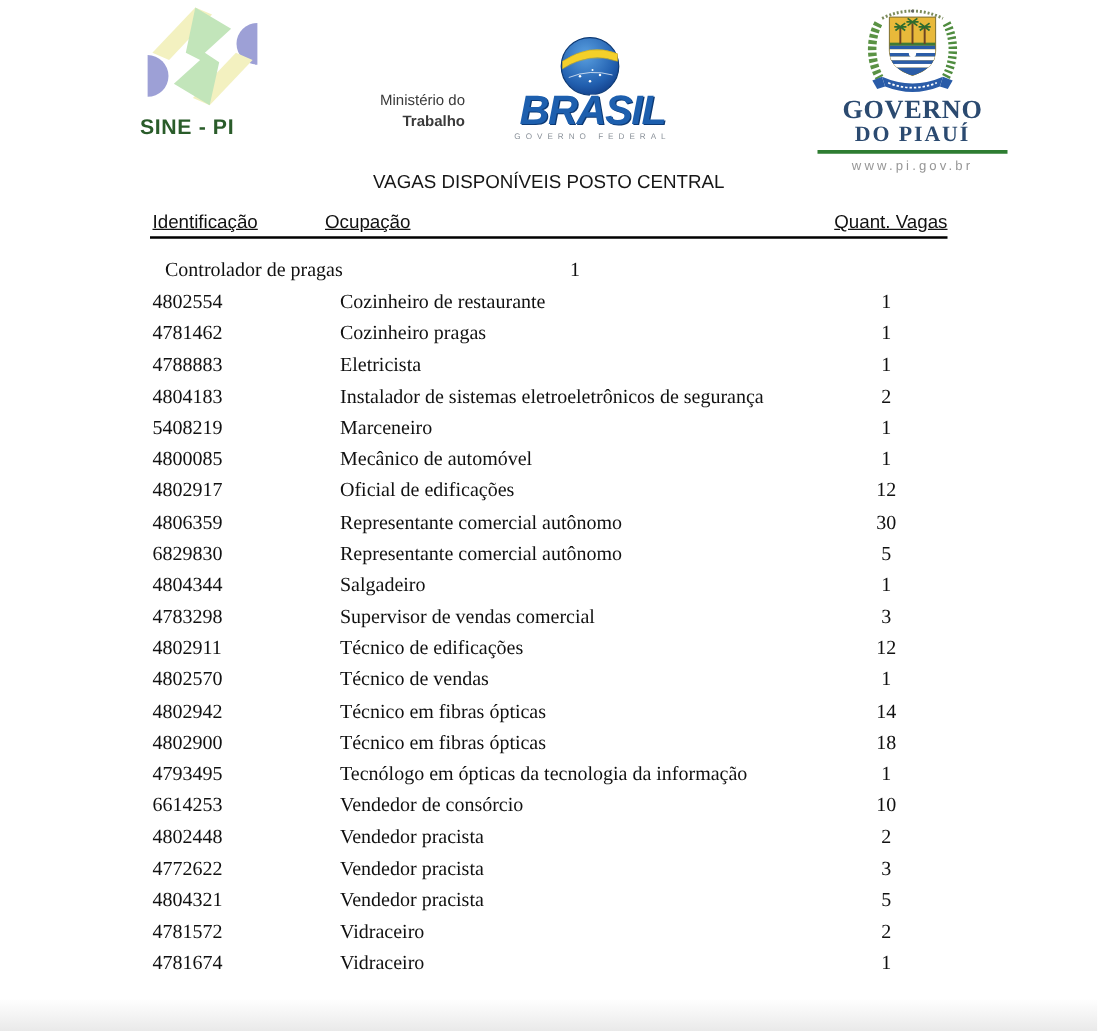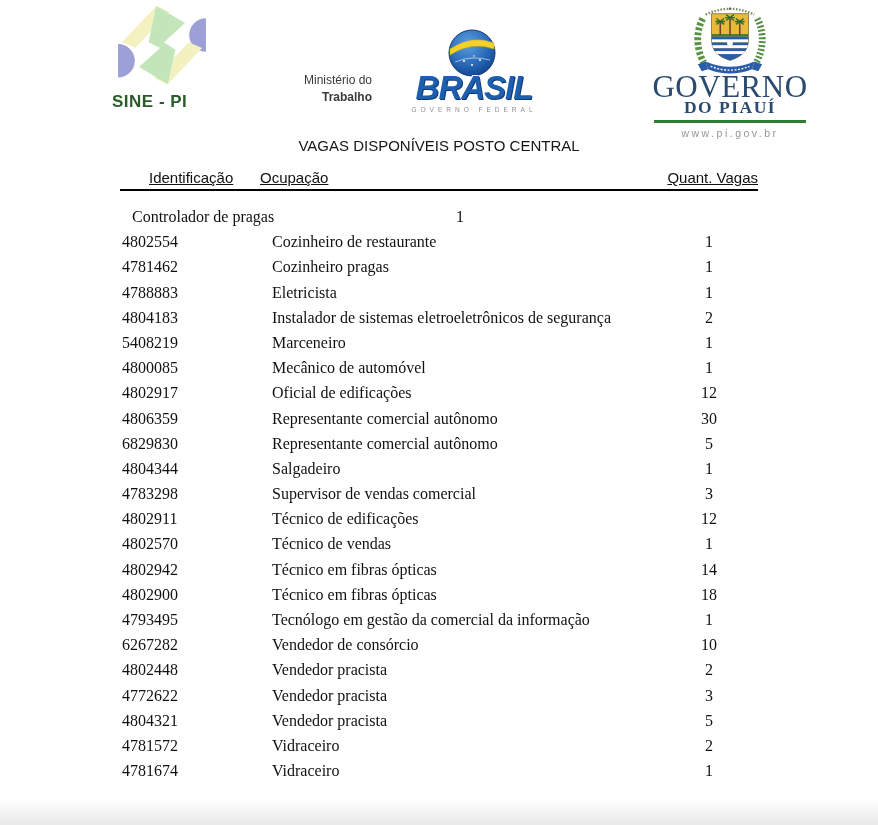--- a/index.html
+++ b/index.html
@@ -26,37 +26,37 @@
   .brasil-globe{position:absolute;left:54px;top:0;width:50px;height:50px;z-index:1;}
   .brasil-wordmark{position:absolute;bottom:10px;left:0;width:100%;z-index:2;
        text-align:center;font-size:33px;font-weight:bold;font-style:italic;
        letter-spacing:-1px;line-height:1;color:var(--brasil-blue);
        text-shadow:1px 1px 0 #0d3a75, -1px -1px 0 #ffffff;}
   .brasil-tagline{position:absolute;bottom:1px;left:0;width:100%;z-index:2;
        text-align:center;font-size:6.5px;letter-spacing:4px;color:#8a9199;}
 
   .governo{position:absolute;left:652px;top:2px;width:156px;text-align:center;}
   .governo svg{display:block;margin:0 auto;width:94px;height:74px;}
-  .gov-line1{font-family:"Liberation Serif",serif;font-size:31px;font-weight:400;
+  .gov-line1{font-family:"Liberation Serif",serif;font-size:21px;font-weight:700;
              letter-spacing:.5px;line-height:22px;color:var(--governo-navy);}
   .gov-line2{font-family:Liberation Serif, serif;font-size:17.5px;font-weight:600;
              letter-spacing:1.5px;line-height:19px;color:var(--governo-navy);}
   .gov-rule{height:3px;background:var(--governo-rule);margin:3px 2px 4px;}
   .gov-url{font-size:10.5px;letter-spacing:2.5px;color:#979797;}
 
   
   .doc-title{position:absolute;top:137px;left:0;width:100%;text-align:center;
              font-size:15px;color:#161616;}
 
   
   .table{position:absolute;left:120px;top:169px;width:638px;}
   .thead{display:grid;grid-template-columns:140px 400px 98px;
          font-size:15px;padding-bottom:3px;border-bottom:2px solid #000;}
   .th{text-decoration:underline;}
-  .th.c1{padding-left:2px;margin-left:27px;}
+  .th.c1{padding-left:2px;}
   .th.c3{text-align:right;}
   .tbody{margin-top:13px;}
   .tr{display:grid;grid-template-columns:140px 400px 98px;height:25.2px;
       line-height:25.2px;font-family:"Liberation Serif",serif;font-size:16px;}
   .td.c1{padding-left:2px;}
   .td.c2{padding-left:12px;white-space:nowrap;}
   .td.c3{text-align:center;}
 
   
   .bottom-fade{position:absolute;left:0;bottom:0;width:100%;height:26px;
@@ -248,26 +248,26 @@
         </div>
 
         <div class="tr">
           <span class="td c1">4802900</span>
           <span class="td c2">Técnico em fibras ópticas</span>
           <span class="td c3">18</span>
         </div>
 
         <div class="tr">
           <span class="td c1">4793495</span>
-          <span class="td c2">Tecnólogo em gestão da comercial da informação</span>
-          <span class="td c3">1</span>
-        </div>
-
-        <div class="tr">
-          <span class="td c1">6267282</span>
+          <span class="td c2">Tecnólogo em ópticas da tecnologia da informação</span>
+          <span class="td c3">1</span>
+        </div>
+
+        <div class="tr">
+          <span class="td c1">6614253</span>
           <span class="td c2">Vendedor de consórcio</span>
           <span class="td c3">10</span>
         </div>
 
         <div class="tr">
           <span class="td c1">4802448</span>
           <span class="td c2">Vendedor pracista</span>
           <span class="td c3">2</span>
         </div>
 

